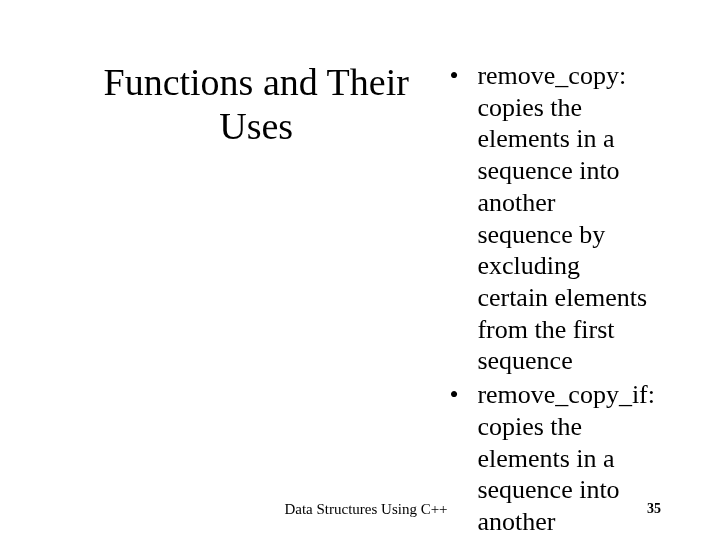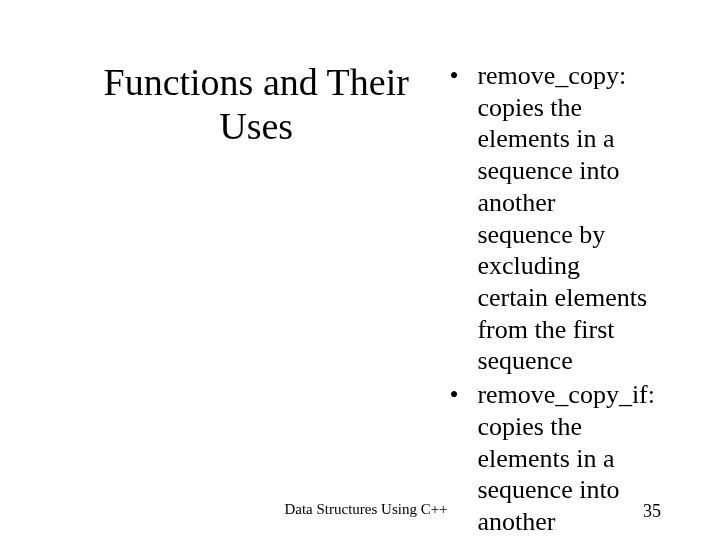--- a/index.html
+++ b/index.html
@@ -57,21 +57,22 @@
       width: 100%;
       display: flex;
       justify-content: center;
     }
     .footer-text {
       font-size: 15px;
     }
     .page-number {
       position: absolute;
       right: 65px;
-      font-size: 18px;
+      font-size: 14px;
+      font-weight: bold;
     }
   </style>
 </head>
 <body>
 
 <div class="slide">
   <h1 class="title">Functions and Their Uses</h1>
   <div class="content">
     <ul class="bullet-list">
       <li class="bullet-item">remove_copy: copies the elements in a sequence into another sequence by excluding certain elements from the first sequence</li>

